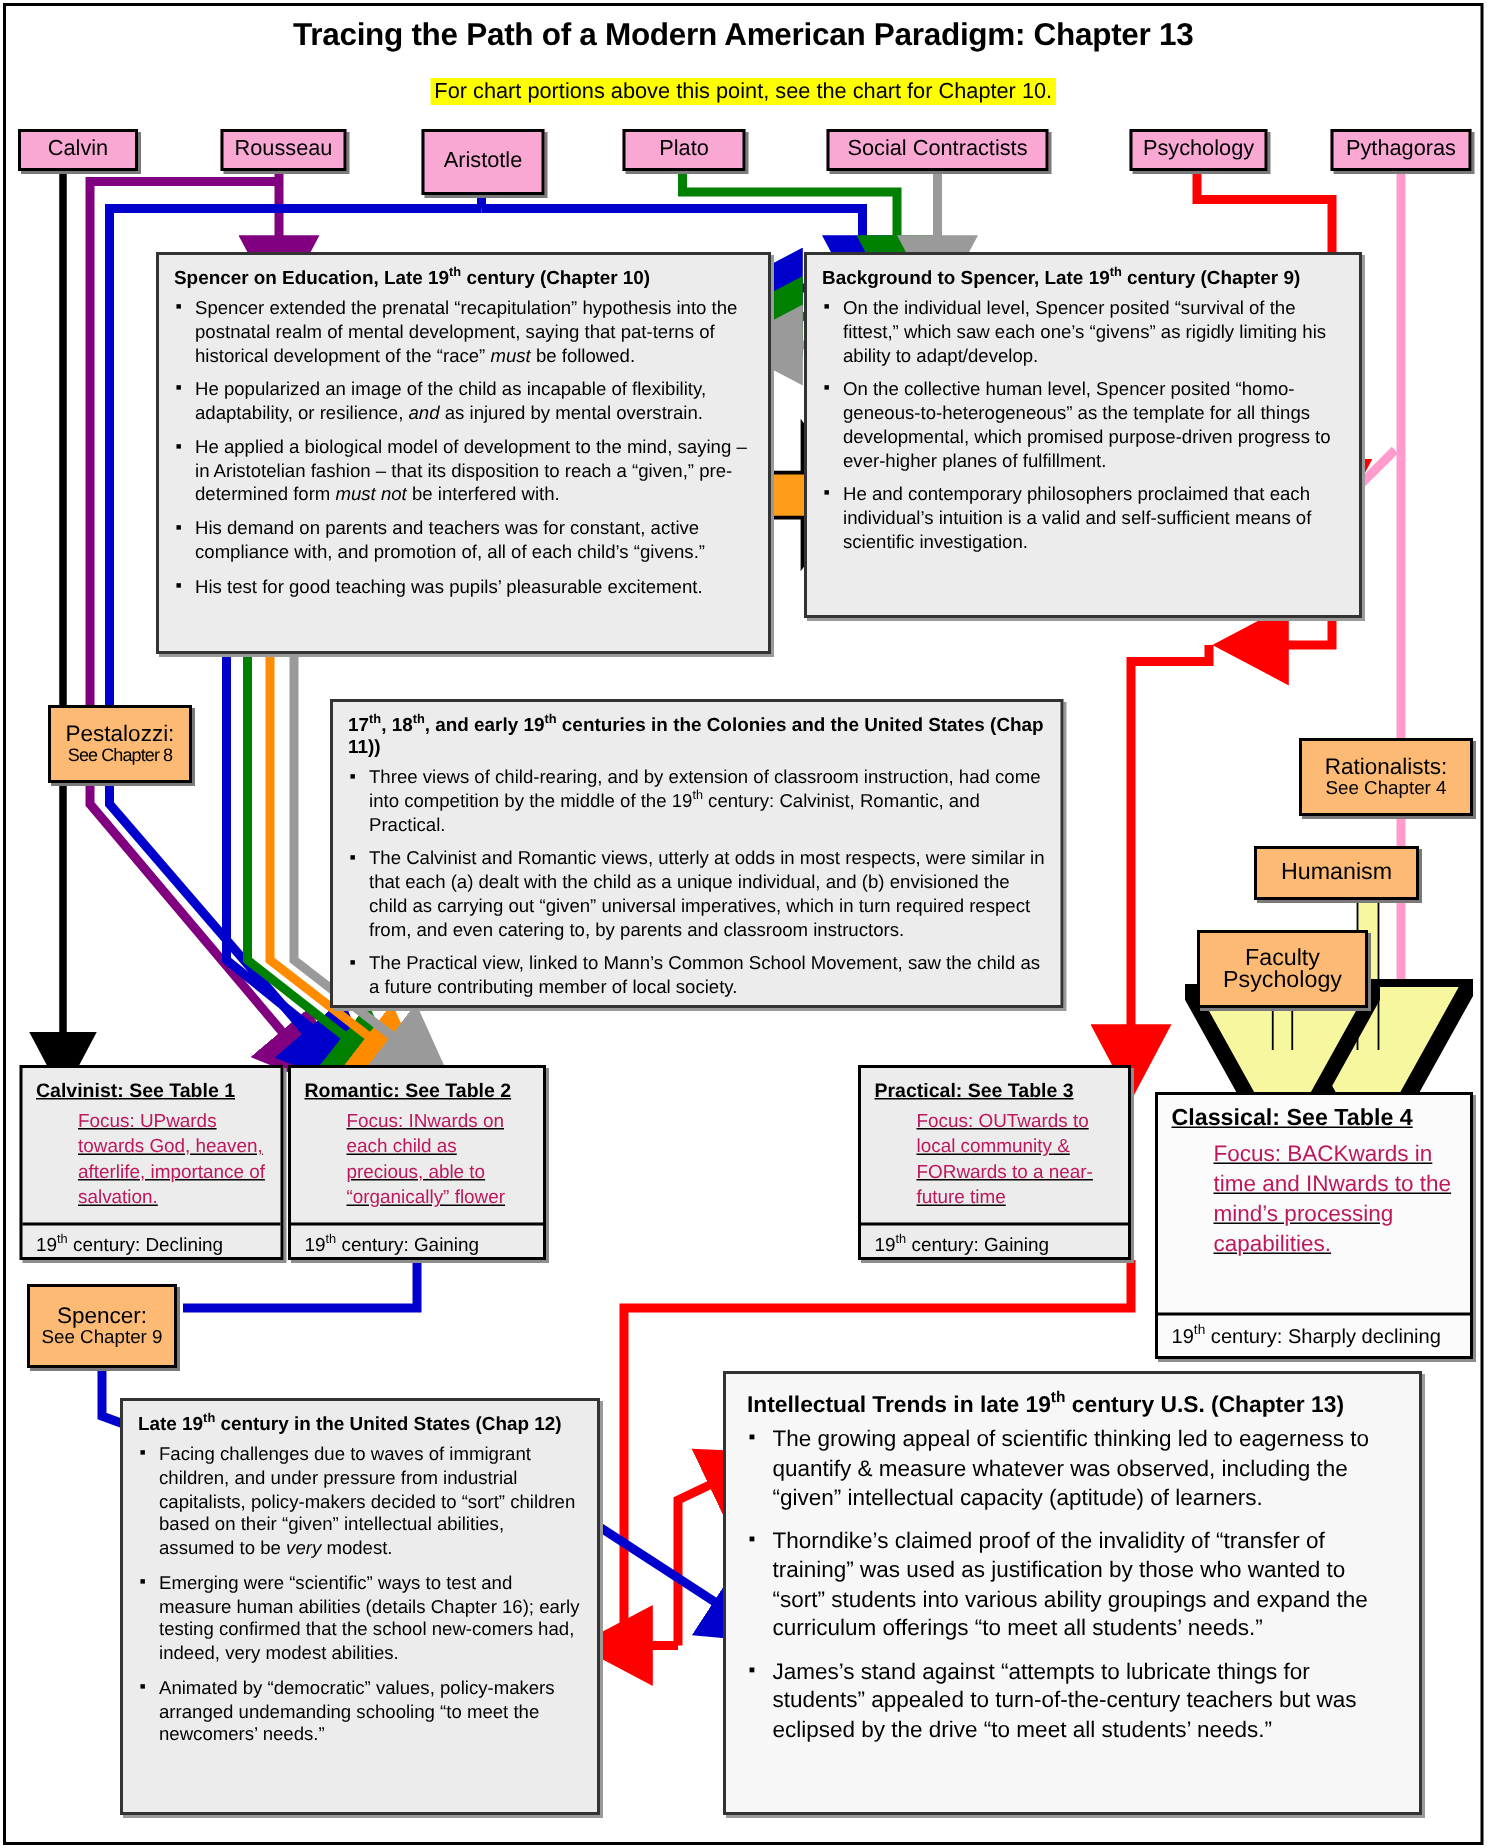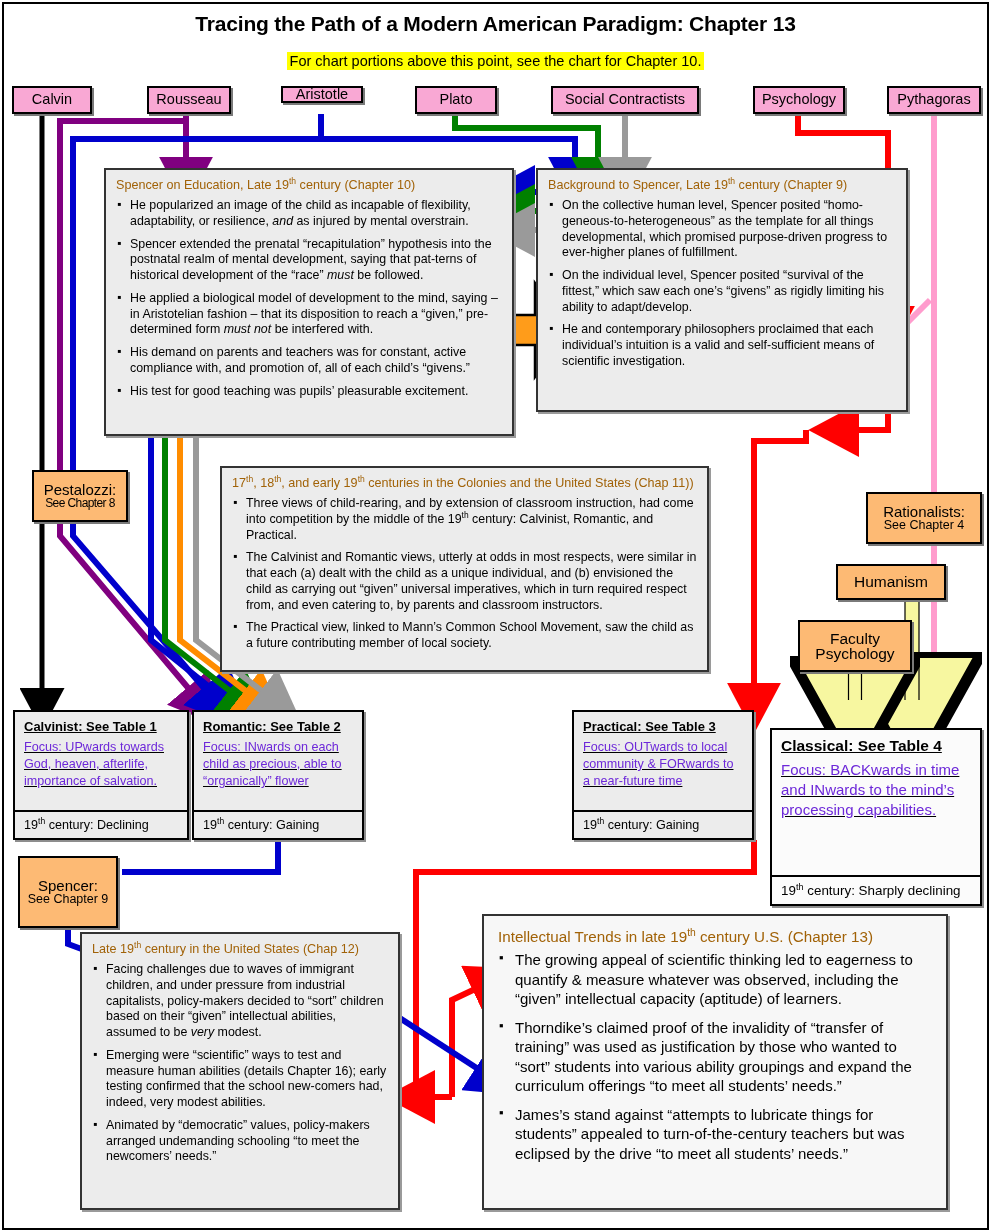--- a/index.html
+++ b/index.html
@@ -45,42 +45,42 @@
   .refbox .l1 { font-size:15px; line-height:1.0; }
   .refbox .l2 { font-size:12.5px; line-height:1.05; }
   .refbox.cond .l2 { font-size:12px; letter-spacing:-0.6px; }
 
   .panel {
     position:absolute; background:#ececec; border:2px solid #333;
     box-shadow: 2px 2px 0 #9a9a9a;
     z-index:5; padding:8px 10px 8px 10px;
   }
   .panel h3 {
-    margin:0 0 5px 0; font-size:12.6px; font-weight:normal; color:#a16207; line-height:1.2;
+    margin:0 0 5px 0; font-size:12.6px; font-weight:bold; color:#000000; line-height:1.2;
   }
   .panel ul { margin:0; padding:0; list-style:none; }
   .panel li {
     position:relative; padding-left:14px; margin-bottom:7px;
     font-size:12.4px; line-height:1.27; color:#000;
   }
   .panel li:last-child { margin-bottom:0; }
   .panel li:before {
     content:"\25AA"; position:absolute; left:1px; top:-1px; font-size:12px; color:#000;
   }
   sup { font-size:0.68em; vertical-align:super; line-height:0; }
   i { font-style:italic; }
 
   
   .viewbox {
     position:absolute; background:#ececec; border:2px solid #000;
     box-shadow: 2px 2px 0 #8d8d8d; z-index:6; display:flex; flex-direction:column;
   }
   .viewbox .vb-top { padding:7px 9px 8px 9px; flex:1;text-decoration:underline; }
   .viewbox .vb-title { font-size:13px; font-weight:bold; color:#000; margin-bottom:5px; }
-  .viewbox .vb-body { font-size:12.6px; line-height:1.35; color:#6d28d9; }
+  .viewbox .vb-body { font-size:12.6px; line-height:1.35; color:#be185d;margin-left:28px; }
   .viewbox .vb-foot {
     border-top:2px solid #000; padding:6px 9px 6px 9px;
     font-size:12.6px; color:#000;
   }
   .viewbox.big { background:#fbfbfb; }
   .viewbox.big .vb-title { font-size:15.5px; }
   .viewbox.big .vb-body { font-size:15px; line-height:1.33; }
   .viewbox.big .vb-foot { font-size:13.4px; }
 
   .panel.big-trends h3 { font-size:15.2px; margin-bottom:4px; }
@@ -179,42 +179,42 @@
     <path d="M392,1013 L492,1078" stroke="#0000cc" stroke-width="6" marker-end="url(#ah-blue)"></path>
   </g>
 </svg>
 
 <div class="srcbox" style="left:12px;  top:86px; width:80px;  height:28px;">
   <span>Calvin</span>
   </div>
 <div class="srcbox" style="left:147px; top:86px; width:84px;  height:28px;">
   <span>Rousseau</span>
   </div>
-<div class="srcbox" style="left:281px; top:86px; width:82px;  height:17px;">
+<div class="srcbox" style="left:281px; top:86px; width:82px;  height:44px;">
   <span>Aristotle</span>
   </div>
 <div class="srcbox" style="left:415px; top:86px; width:82px;  height:28px;">
   <span>Plato</span>
   </div>
 <div class="srcbox" style="left:551px; top:86px; width:148px; height:28px;">
   <span>Social Contractists</span>
   </div>
 <div class="srcbox" style="left:753px; top:86px; width:92px;  height:28px;">
   <span>Psychology</span>
   </div>
 <div class="srcbox" style="left:887px; top:86px; width:94px;  height:28px;">
   <span>Pythagoras</span>
   </div>
 
 <div class="refbox cond" style="left:32px; top:470px; width:96px; height:52px;">
   <div class="l1">Pestalozzi:</div>
   <div class="l2">See Chapter 8</div>
 </div>
 
-<div class="refbox" style="left:18px; top:856px; width:100px; height:72px;">
+<div class="refbox" style="left:18px; top:856px; width:100px; height:56px;">
   <div class="l1">Spencer:</div>
   <div class="l2">See Chapter 9</div>
 </div>
 
 <div class="refbox" style="left:866px; top:492px; width:116px; height:52px;">
   <div class="l1">Rationalists:</div>
   <div class="l2">See Chapter 4</div>
 </div>
 
 <div class="refbox" style="left:836px; top:564px; width:110px; height:36px;">
@@ -222,33 +222,33 @@
 </div>
 
 <div class="refbox" style="left:798px; top:620px; width:114px; height:52px;">
   <div class="l1" style="font-size:15.5px; white-space:pre-line;">Faculty
 Psychology</div>
 </div>
 
 <div class="panel" style="left:104px; top:168px; width:410px; height:268px;">
   <h3>Spencer on Education, Late 19<sup>th</sup> century (Chapter 10)</h3>
   <ul>
+    <li>Spencer extended the prenatal “recapitulation” hypothesis into the postnatal realm of mental development, saying that pat-terns of historical development of the “race” <i>must</i> be followed.</li>
     <li>He popularized an image of the child as incapable of flexibility, adaptability, or resilience, <i>and</i> as injured by mental overstrain.</li>
-    <li>Spencer extended the prenatal “recapitulation” hypothesis into the postnatal realm of mental development, saying that pat-terns of historical development of the “race” <i>must</i> be followed.</li>
     <li>He applied a biological model of development to the mind, saying – in Aristotelian fashion – that its disposition to reach a “given,” pre-determined form <i>must not</i> be interfered with.</li>
     <li>His demand on parents and teachers was for constant, active compliance with, and promotion of, all of each child’s “givens.”</li>
     <li>His test for good teaching was pupils’ pleasurable excitement.</li>
   </ul>
 </div>
 
 <div class="panel" style="left:536px; top:168px; width:372px; height:244px;">
   <h3>Background to Spencer, Late 19<sup>th</sup> century (Chapter 9)</h3>
   <ul>
+    <li>On the individual level, Spencer posited “survival of the fittest,” which saw each one’s “givens” as rigidly limiting his ability to adapt/develop.</li>
     <li>On the collective human level, Spencer posited “homo-geneous-to-heterogeneous” as the template for all things developmental, which promised purpose-driven progress to ever-higher planes of fulfillment.</li>
-    <li>On the individual level, Spencer posited “survival of the fittest,” which saw each one’s “givens” as rigidly limiting his ability to adapt/develop.</li>
     <li>He and contemporary philosophers proclaimed that each individual’s intuition is a valid and self-sufficient means of scientific investigation.</li>
   </ul>
 </div>
 
 <div class="panel" style="left:220px; top:466px; width:489px; height:206px;">
   <h3>17<sup>th</sup>, 18<sup>th</sup>, and early 19<sup>th</sup> centuries in the Colonies and the United States (Chap 11))</h3>
   <ul>
     <li>Three views of child-rearing, and by extension of classroom instruction, had come into competition by the middle of the 19<sup>th</sup> century: Calvinist, Romantic, and Practical.</li>
     <li>The Calvinist and Romantic views, utterly at odds in most respects, were similar in that each (a) dealt with the child as a unique individual, and (b) envisioned the child as carrying out “given” universal imperatives, which in turn required respect from, and even catering to, by parents and classroom instructors.</li>
     <li>The Practical view, linked to Mann’s Common School Movement, saw the child as a future contributing member of local society.</li>

